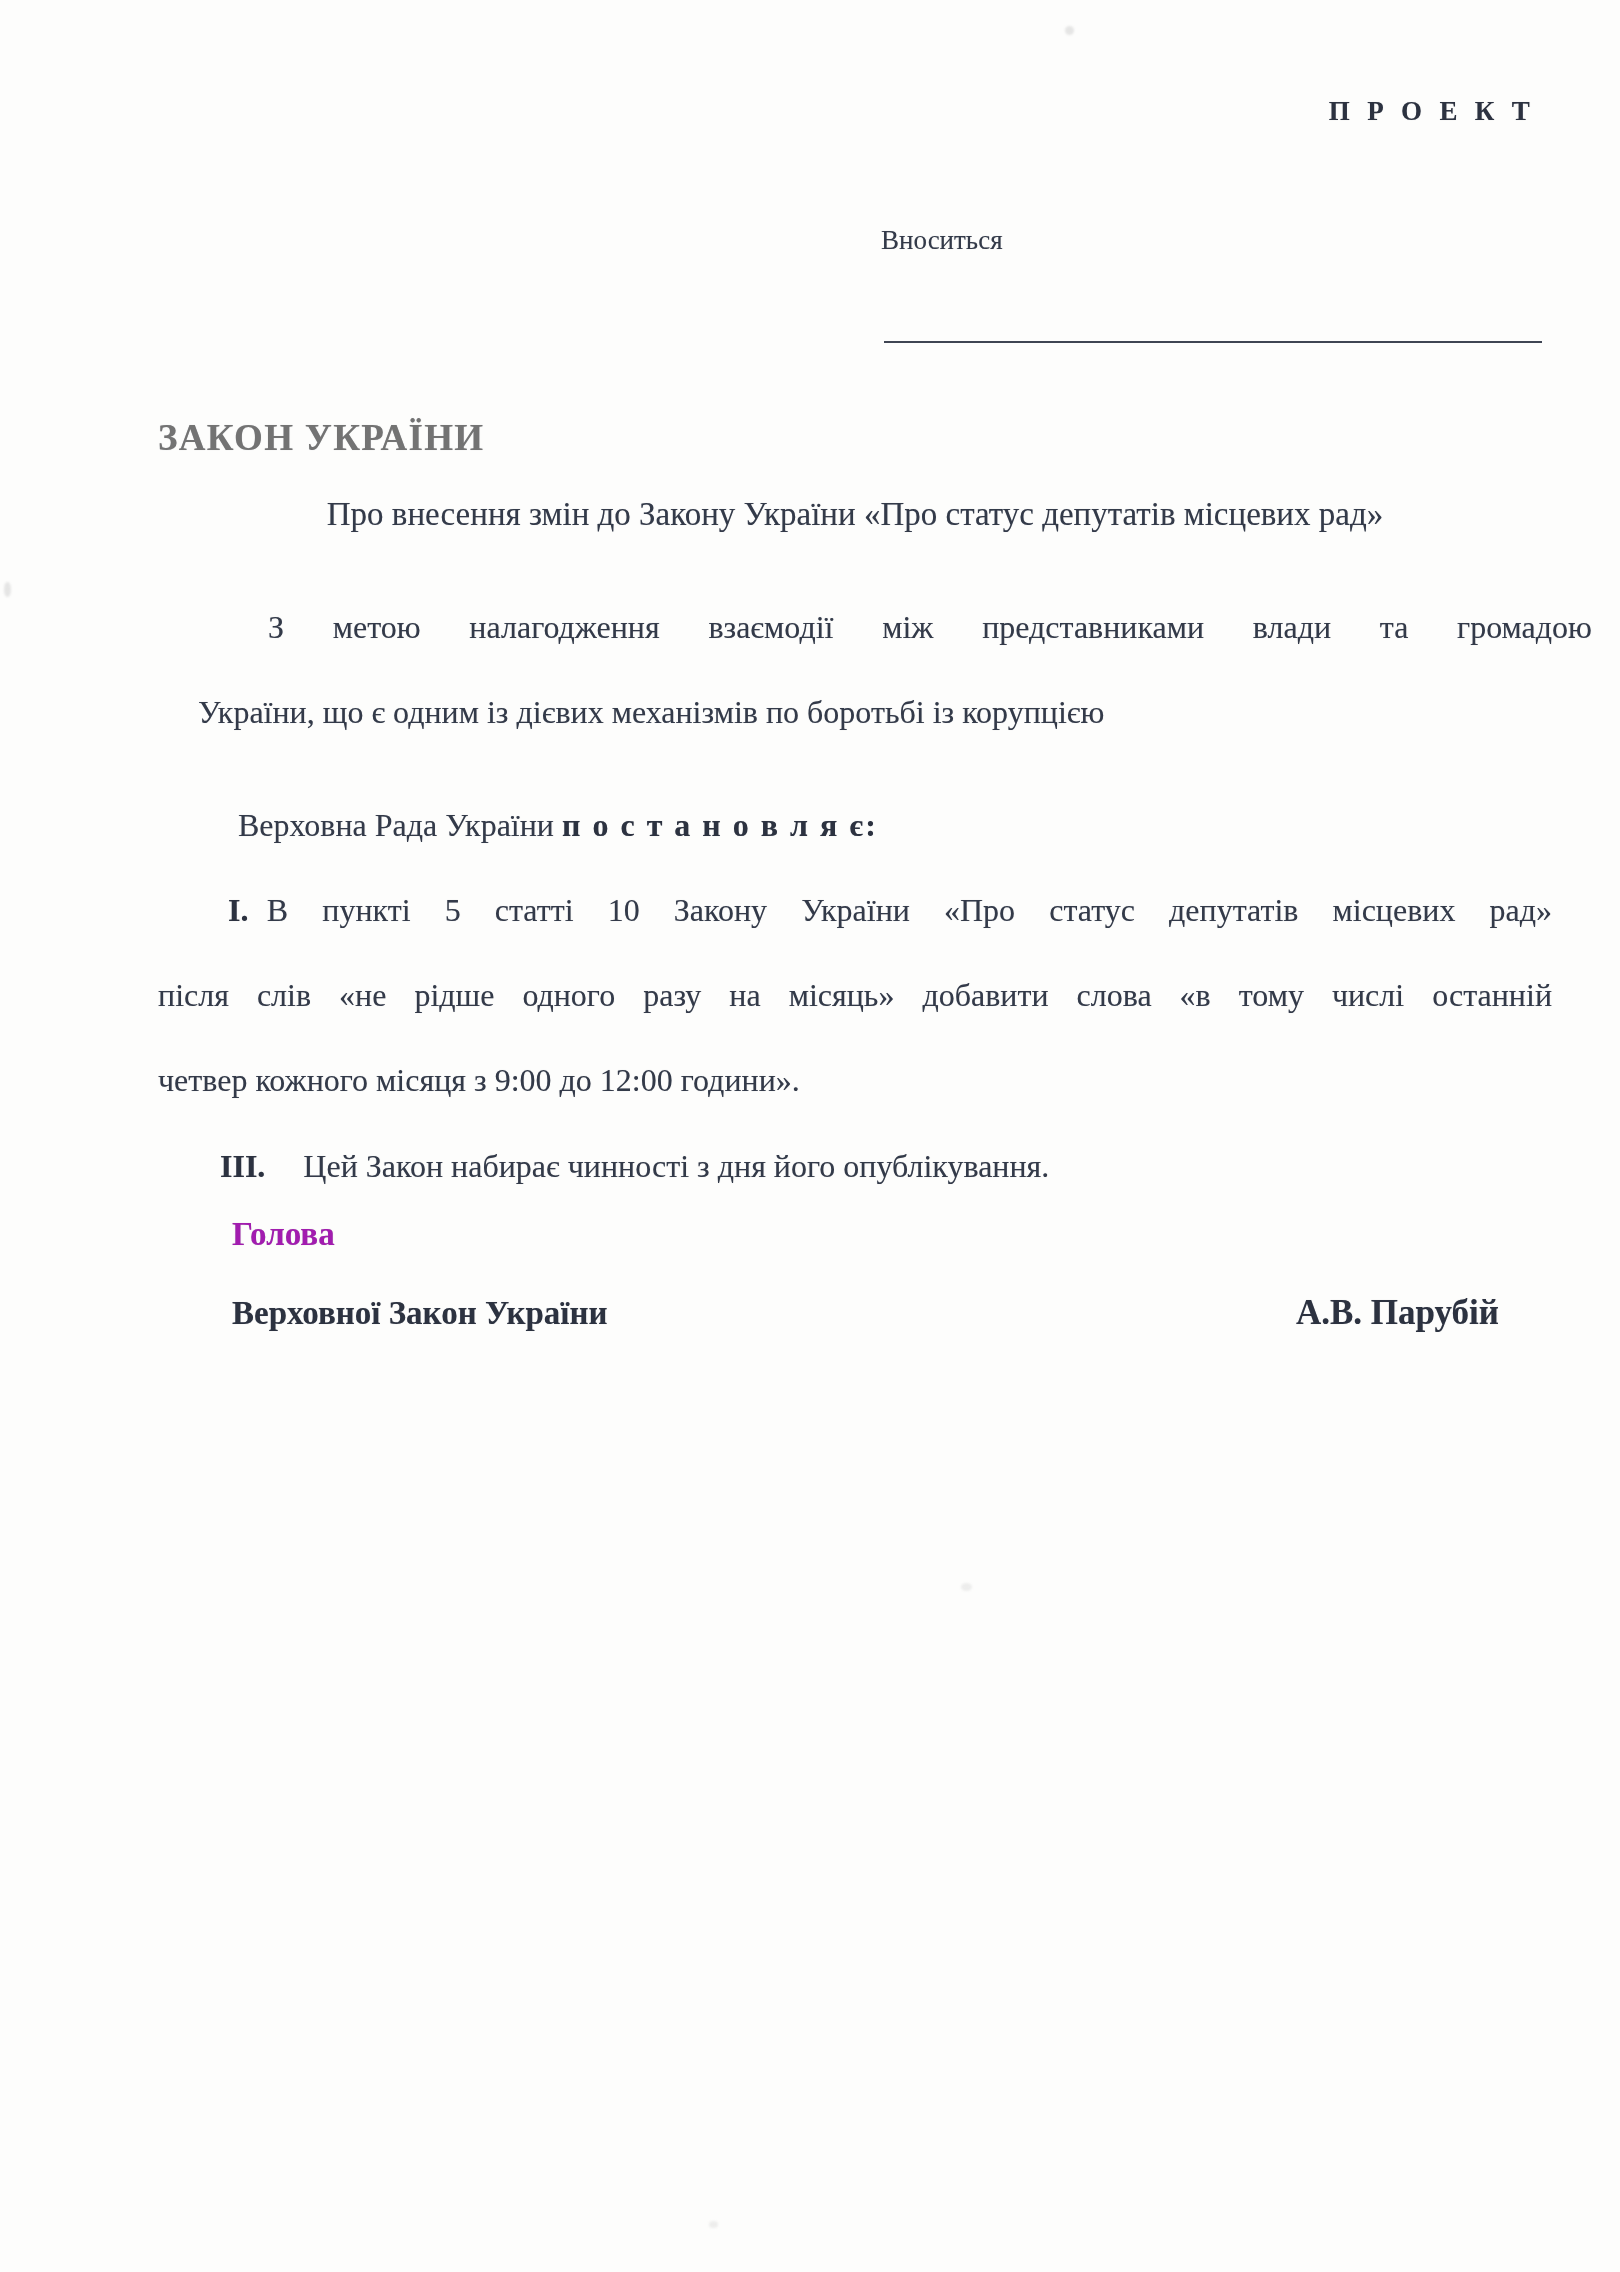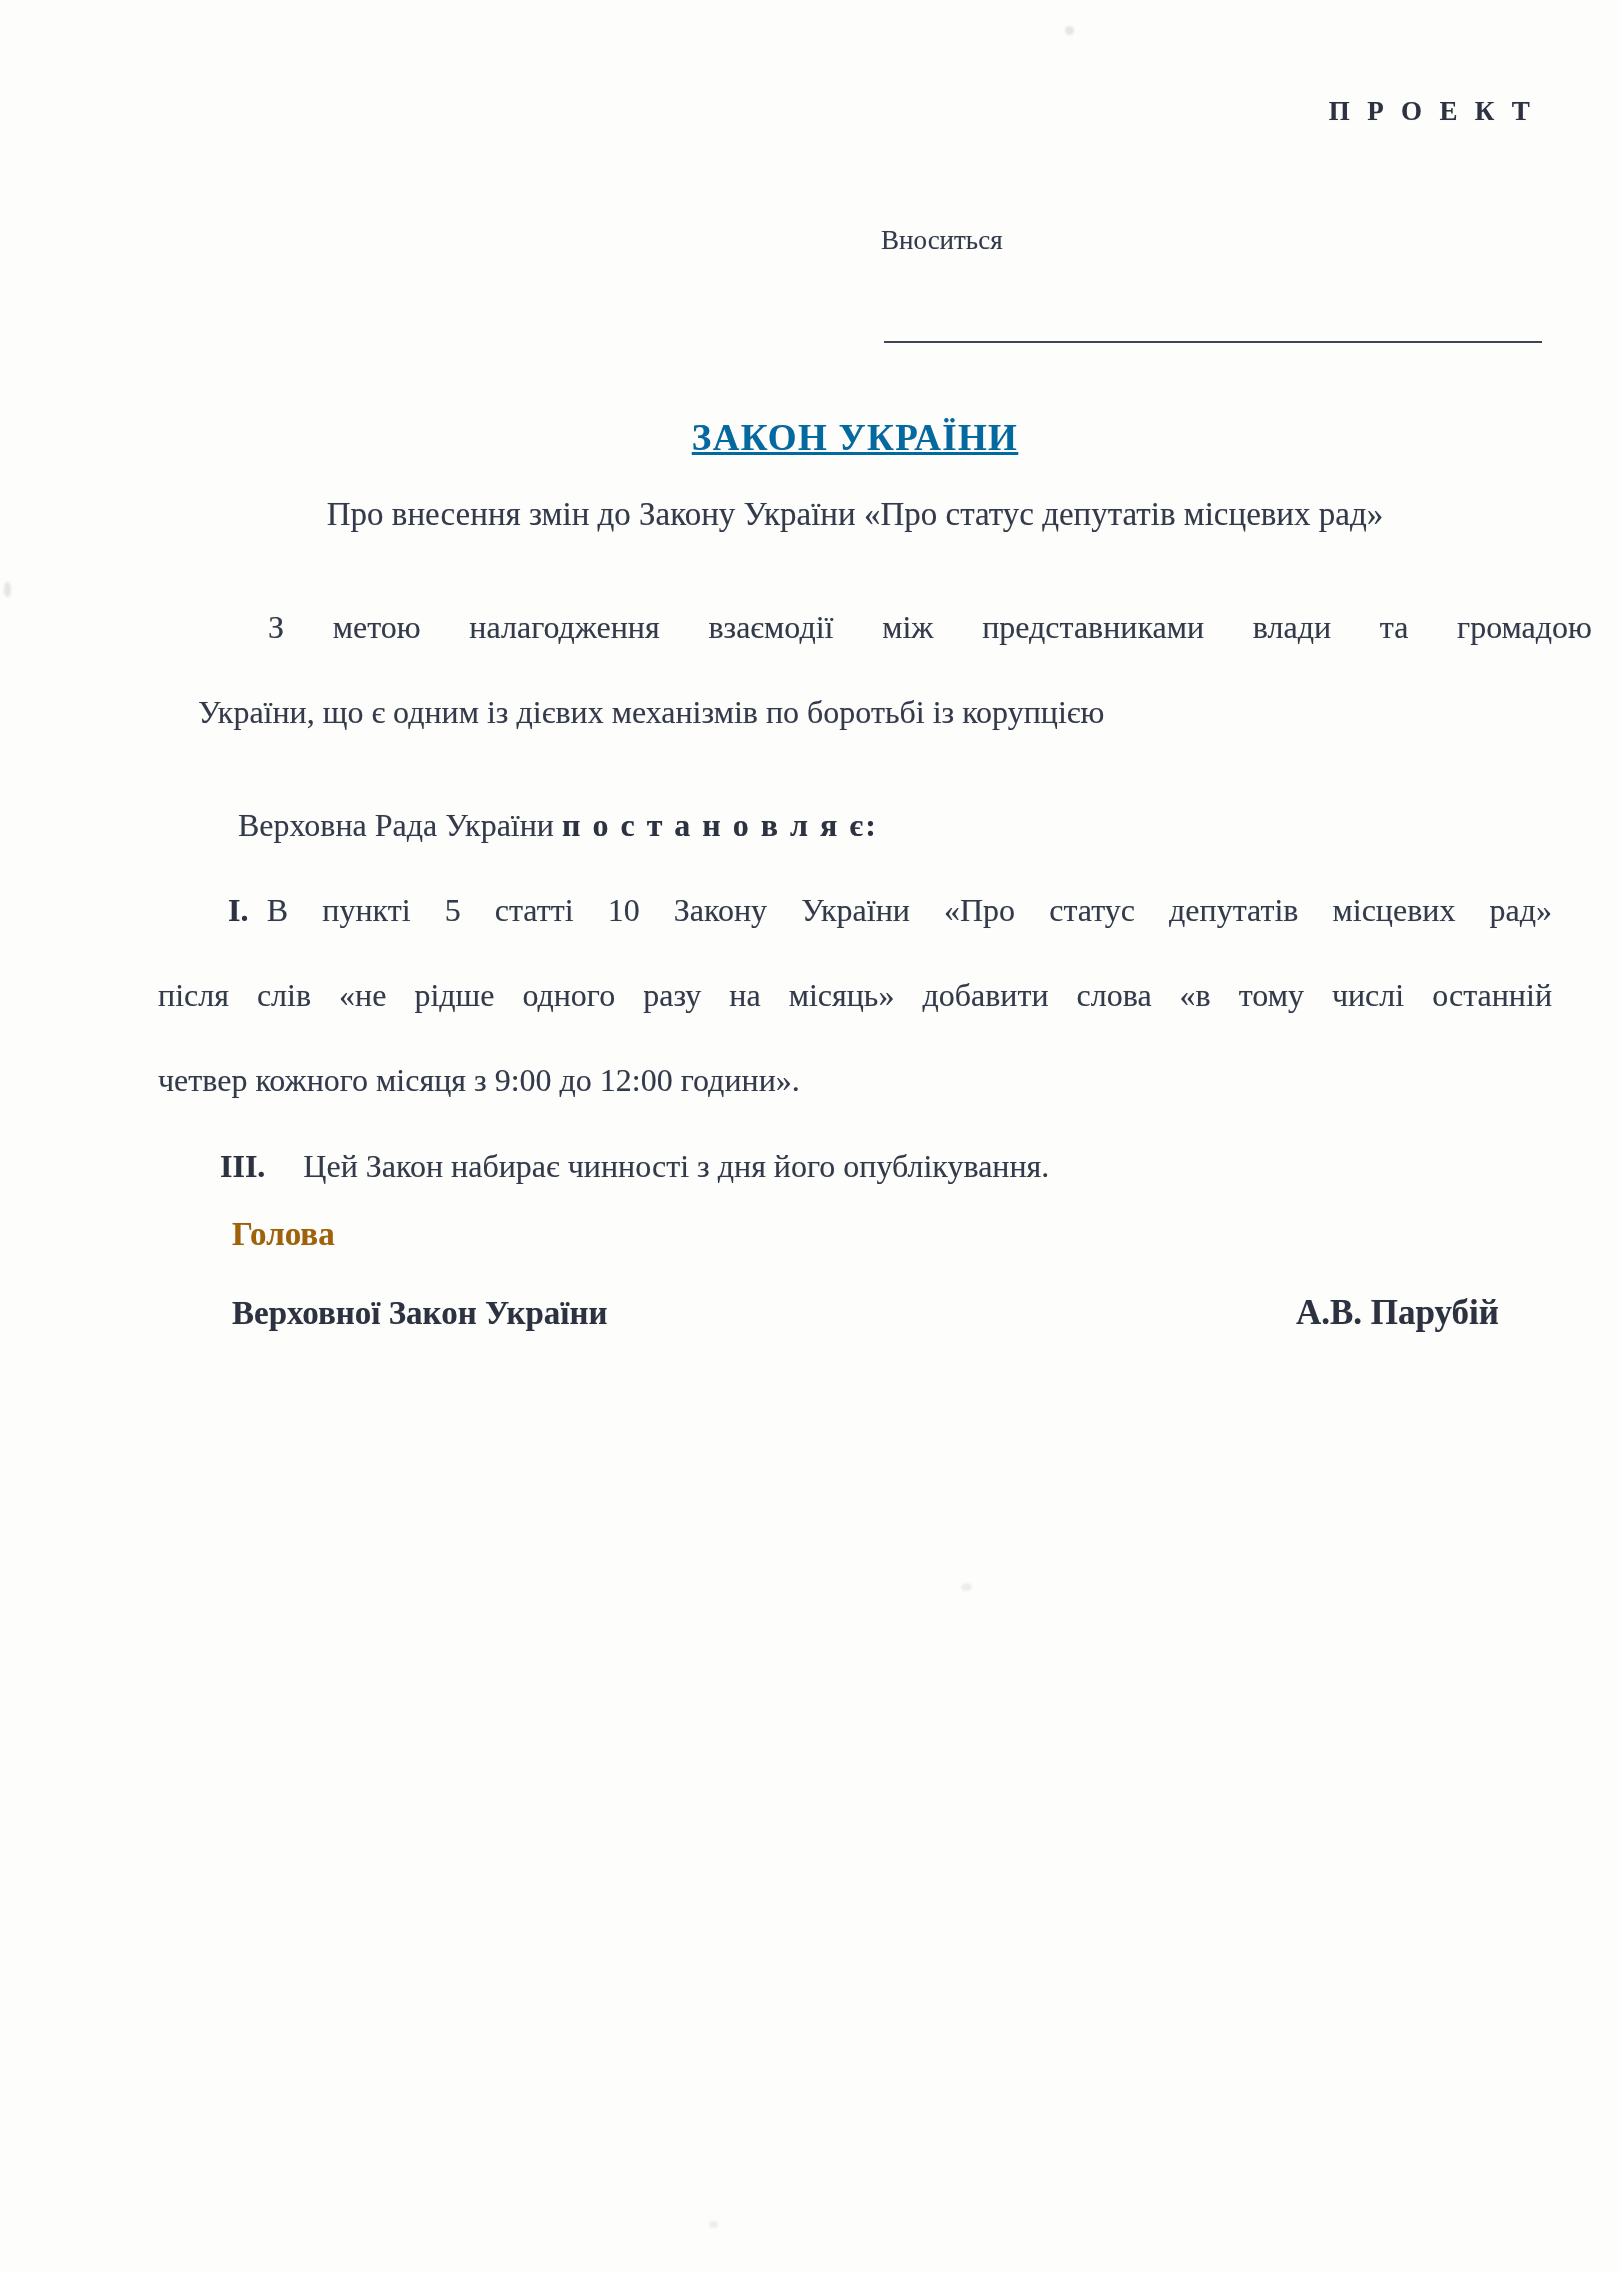--- a/index.html
+++ b/index.html
@@ -40,27 +40,25 @@
     top: 341px;
     left: 884px;
     width: 658px;
     height: 2px;
     background: #3f4553;
   }
   .law-heading {
     top: 395px;
     left: 158px;
     width: 1394px;
-    text-align: center;
     font-size: 37px;
     font-weight: bold;
     letter-spacing: 1.3px;
-    color: #0369a1;
+    color: #737373;
     line-height: 85px;
-    text-decoration: underline;
   }
   .law-title {
     top: 472px;
     left: 158px;
     width: 1394px;
     text-align: center;
     font-size: 33px;
     line-height: 85px;
   }
   .body-block {
@@ -87,21 +85,21 @@
   .section-num-wide { margin-right: 38px; }
 
   .sig-role-1 {
     top: 1192px;
     left: 158px;
     width: 1394px;
     padding-left: 74px;
     box-sizing: border-box;
     font-size: 33px;
     font-weight: bold;
-    color: #a16207;
+    color: #a21caf;
     line-height: 85px;
   }
   .sig-row {
     top: 1270px;
     left: 158px;
     width: 1394px;
     display: flex;
     justify-content: space-between;
     align-items: baseline;
     box-sizing: border-box;

